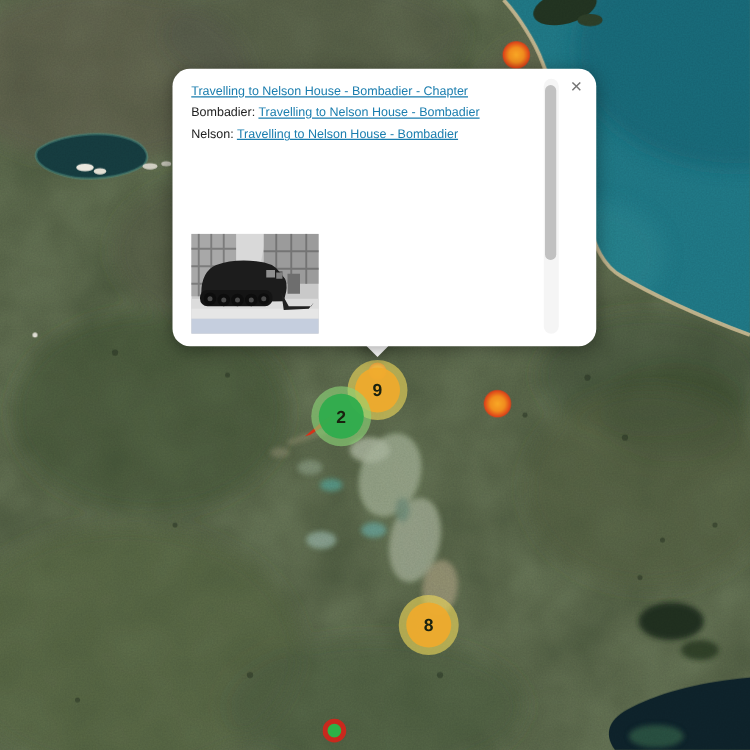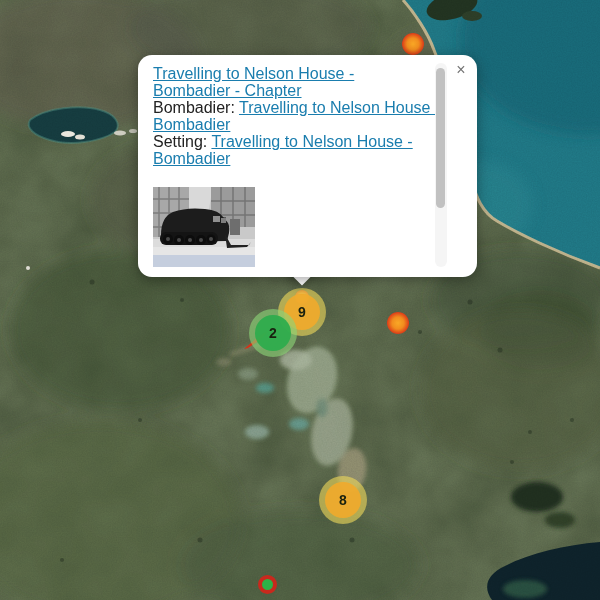--- a/index.html
+++ b/index.html
@@ -28,21 +28,21 @@
 
   .arrow-marker{position:absolute;left:244px;top:331px;z-index:3;}
 
   
   .popup{position:absolute;left:138px;top:55px;width:339px;height:222px;z-index:10;}
   .popup-tail{position:absolute;left:153px;top:204px;width:22px;height:22px;
     background:#fff;transform:rotate(45deg);box-shadow:0 3px 10px rgba(0,0,0,.3);}
   .popup-body{position:absolute;left:0;top:0;width:339px;height:222px;background:#fff;
     border-radius:14px;box-shadow:0 3px 14px rgba(0,0,0,.35);}
   .popup-text{position:absolute;left:15px;top:10px;width:294px;
-    font-size:16px;line-height:17px;color:#222;}
+    font-size:10px;line-height:17px;color:#222;}
   a.plink{color:#1a7dae;text-decoration:underline;cursor:pointer;}
   a.title-link{display:inline-block;max-width:280px;}
   .popup-close{position:absolute;top:7px;right:8px;width:16px;height:16px;
     font-size:16px;line-height:16px;text-align:center;color:#757575;
     text-decoration:none;cursor:pointer;}
   .scroll-track{position:absolute;left:297px;top:8px;width:12px;height:204px;
     background:#f5f5f5;border-radius:6px;}
   .scroll-thumb{position:absolute;left:1px;top:5px;width:9px;height:140px;
     background:#c1c1c1;border-radius:5px;cursor:pointer;}
   .photo{position:absolute;left:15px;top:132px;width:102px;height:80px;}
@@ -164,21 +164,21 @@
     <div class="inner">8</div>
   </div>
 
   <div class="popup">
     <div class="popup-tail"></div>
     <div class="popup-body">
 
       <div class="popup-text">
         <a class="plink title-link" href="#">Travelling to Nelson House - Bombadier - Chapter</a><br>
         <span>Bombadier: </span><a class="plink" href="#">Travelling to Nelson House - Bombadier</a><br>
-        <span>Setting: </span><a class="plink" href="#">Travelling to Nelson House - Bombadier</a>
+        <span>Nelson: </span><a class="plink" href="#">Travelling to Nelson House - Bombadier</a>
       </div>
 
       <svg class="photo" viewBox="0 0 102 80">
         <rect width="102" height="80" fill="#c9c9c9"></rect>
 
         <rect x="0" y="0" width="36" height="50" fill="#a8a8a8"></rect>
         <g stroke="#7c7c7c" stroke-width="1.5">
           <line x1="6" y1="0" x2="6" y2="50"></line>
             <line x1="16" y1="0" x2="16" y2="50"></line>
           <line x1="26" y1="0" x2="26" y2="50"></line>

